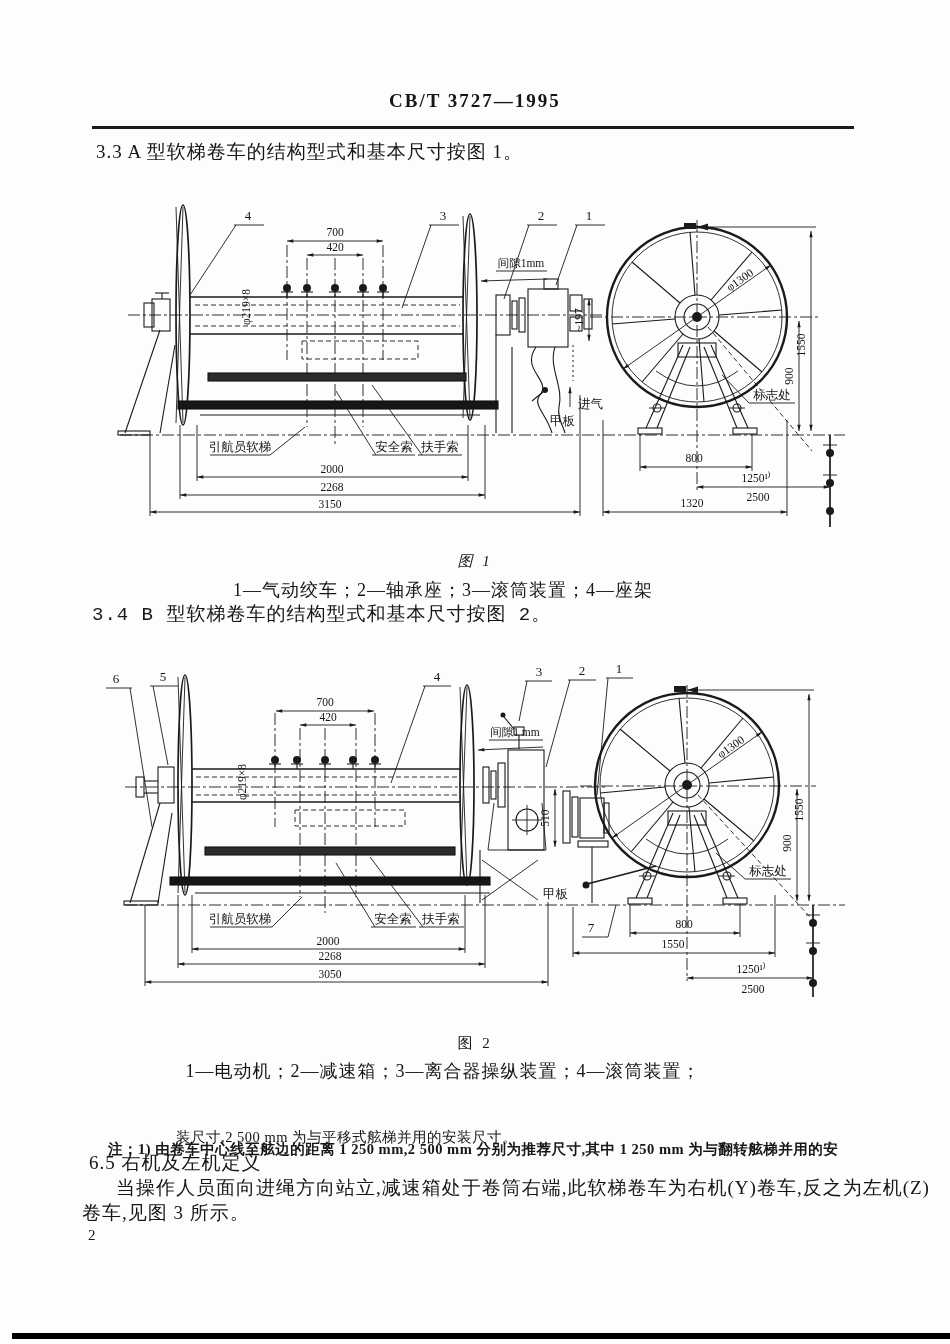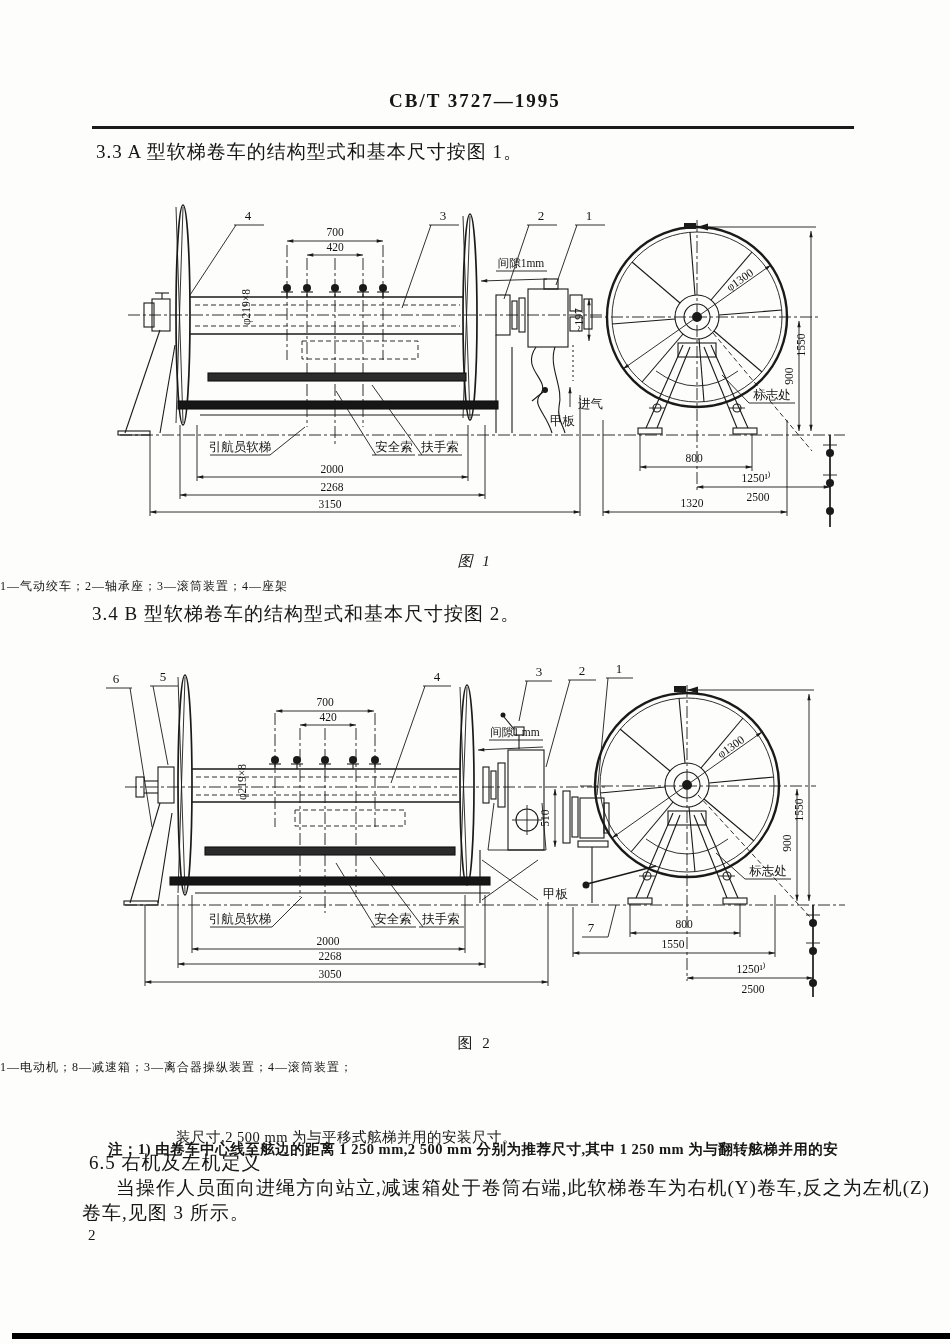--- a/index.html
+++ b/index.html
@@ -3,21 +3,21 @@
 <meta charset="utf-8">
 <style>
   html,body{margin:0;padding:0;background:#e8e8e8;}
   .page{position:relative;width:950px;height:1344px;background:#fdfdfb;margin:0 auto;
         font-family:"Liberation Serif",serif;color:#161616;overflow:hidden;}
   .abs{position:absolute;}
   .title{top:90px;left:0;width:950px;text-align:center;font-size:19px;font-weight:bold;letter-spacing:2px;}
   .rule{top:126px;left:92px;width:762px;height:3px;background:#1b1b1b;}
   .para{font-size:19px;letter-spacing:1px;white-space:nowrap;}
   .cap{left:0;width:950px;text-align:center;font-size:15px;letter-spacing:3px;}
-  .leg{left:0;width:886px;text-align:left;font-size:12px;letter-spacing:1px;}
+  .leg{left:0;width:886px;text-align:center;font-size:18px;letter-spacing:1px;}
   .note{font-size:14.5px;letter-spacing:.5px;white-space:nowrap;}
   .pagenum{font-size:15px;}
   .bar{top:1333px;left:12px;width:938px;height:6px;background:#000;}
   svg{position:absolute;overflow:visible;}
   svg line,svg path,svg rect,svg circle,svg ellipse{stroke:#1a1a1a;fill:none;stroke-width:1.1;}
   .s1{stroke-width:.9;} .s2{stroke-width:1.7;} .s3{stroke-width:2.4;}
   .cl{stroke-dasharray:12 3 3 3;stroke-width:.9;}
   .hd{stroke-dasharray:5 3;stroke-width:.9;}
   .dot{stroke-dasharray:2 3;stroke-width:1;}
   .dim{stroke-width:.9;}
@@ -255,21 +255,21 @@
     <text class="lt" x="672" y="204">标志处</text>
     <text class="dt" x="594" y="267">800</text>
     <text class="dt" x="656" y="287">1250¹⁾</text>
     <text class="dt" x="658" y="306">2500</text>
     <text class="dt" x="592" y="312">1320</text>
   </svg>
 
   <div class="abs cap" style="top:552px;font-style:italic;">图 1</div>
   <div class="abs leg" style="top:578px;">1—气动绞车；2—轴承座；3—滚筒装置；4—座架</div>
 
-  <div class="abs para" style="top:601px;left:92px;">3.4  B 型软梯卷车的结构型式和基本尺寸按图 2。</div>
+  <div class="abs para" style="top:601px;left:92px;font-family:Liberation Mono, monospace;">3.4  B 型软梯卷车的结构型式和基本尺寸按图 2。</div>
 
   <svg class="abs" style="top:655px;left:100px;" width="770" height="378" viewBox="0 0 770 378">
     <g>
       <line class="cl" x1="25" y1="250" x2="745" y2="250"></line>
       <line class="cl" x1="25" y1="132" x2="505" y2="132"></line>
 
       <rect x="36" y="122" width="8" height="20"></rect>
       <line x1="44" y1="126" x2="58" y2="126"></line>
         <line x1="44" y1="138" x2="58" y2="138"></line>
       <rect x="58" y="112" width="16" height="36"></rect>
@@ -491,21 +491,21 @@
     <text class="dt" x="703" y="155" transform="rotate(-90 703 155)">1550</text>
     <text class="dt" x="691" y="188" transform="rotate(-90 691 188)">900</text>
     <text class="lt" x="668" y="220">标志处</text>
     <text class="dt" x="584" y="273">800</text>
     <text class="dt" x="573" y="293">1550</text>
     <text class="dt" x="651" y="318">1250¹⁾</text>
     <text class="dt" x="653" y="338">2500</text>
   </svg>
 
   <div class="abs cap" style="top:1034px;">图 2</div>
-  <div class="abs leg" style="top:1059px;">1—电动机；8—减速箱；3—离合器操纵装置；4—滚筒装置；</div>
+  <div class="abs leg" style="top:1059px;">1—电动机；2—减速箱；3—离合器操纵装置；4—滚筒装置；</div>
 
   <div class="abs note" style="top:1140px;left:108px;font-weight:bold;">注：1) 由卷车中心线至舷边的距离 1 250 mm,2 500 mm 分别为推荐尺寸,其中 1 250 mm 为与翻转舷梯并用的安</div>
   <div class="abs note" style="top:1128px;left:176px;">装尺寸,2 500 mm 为与平移式舷梯并用的安装尺寸。</div>
 
   <div class="abs para" style="top:1150px;left:89px;">6.5  右机及左机定义</div>
   <div class="abs para" style="top:1175px;left:116px;text-align:right;">当操作人员面向进绳方向站立,减速箱处于卷筒右端,此软梯卷车为右机(Y)卷车,反之为左机(Z)</div>
   <div class="abs para" style="top:1200px;left:82px;">卷车,见图 3 所示。</div>
 
   <div class="abs pagenum" style="top:1227px;left:88px;">2</div>
   <div class="abs bar"></div>

